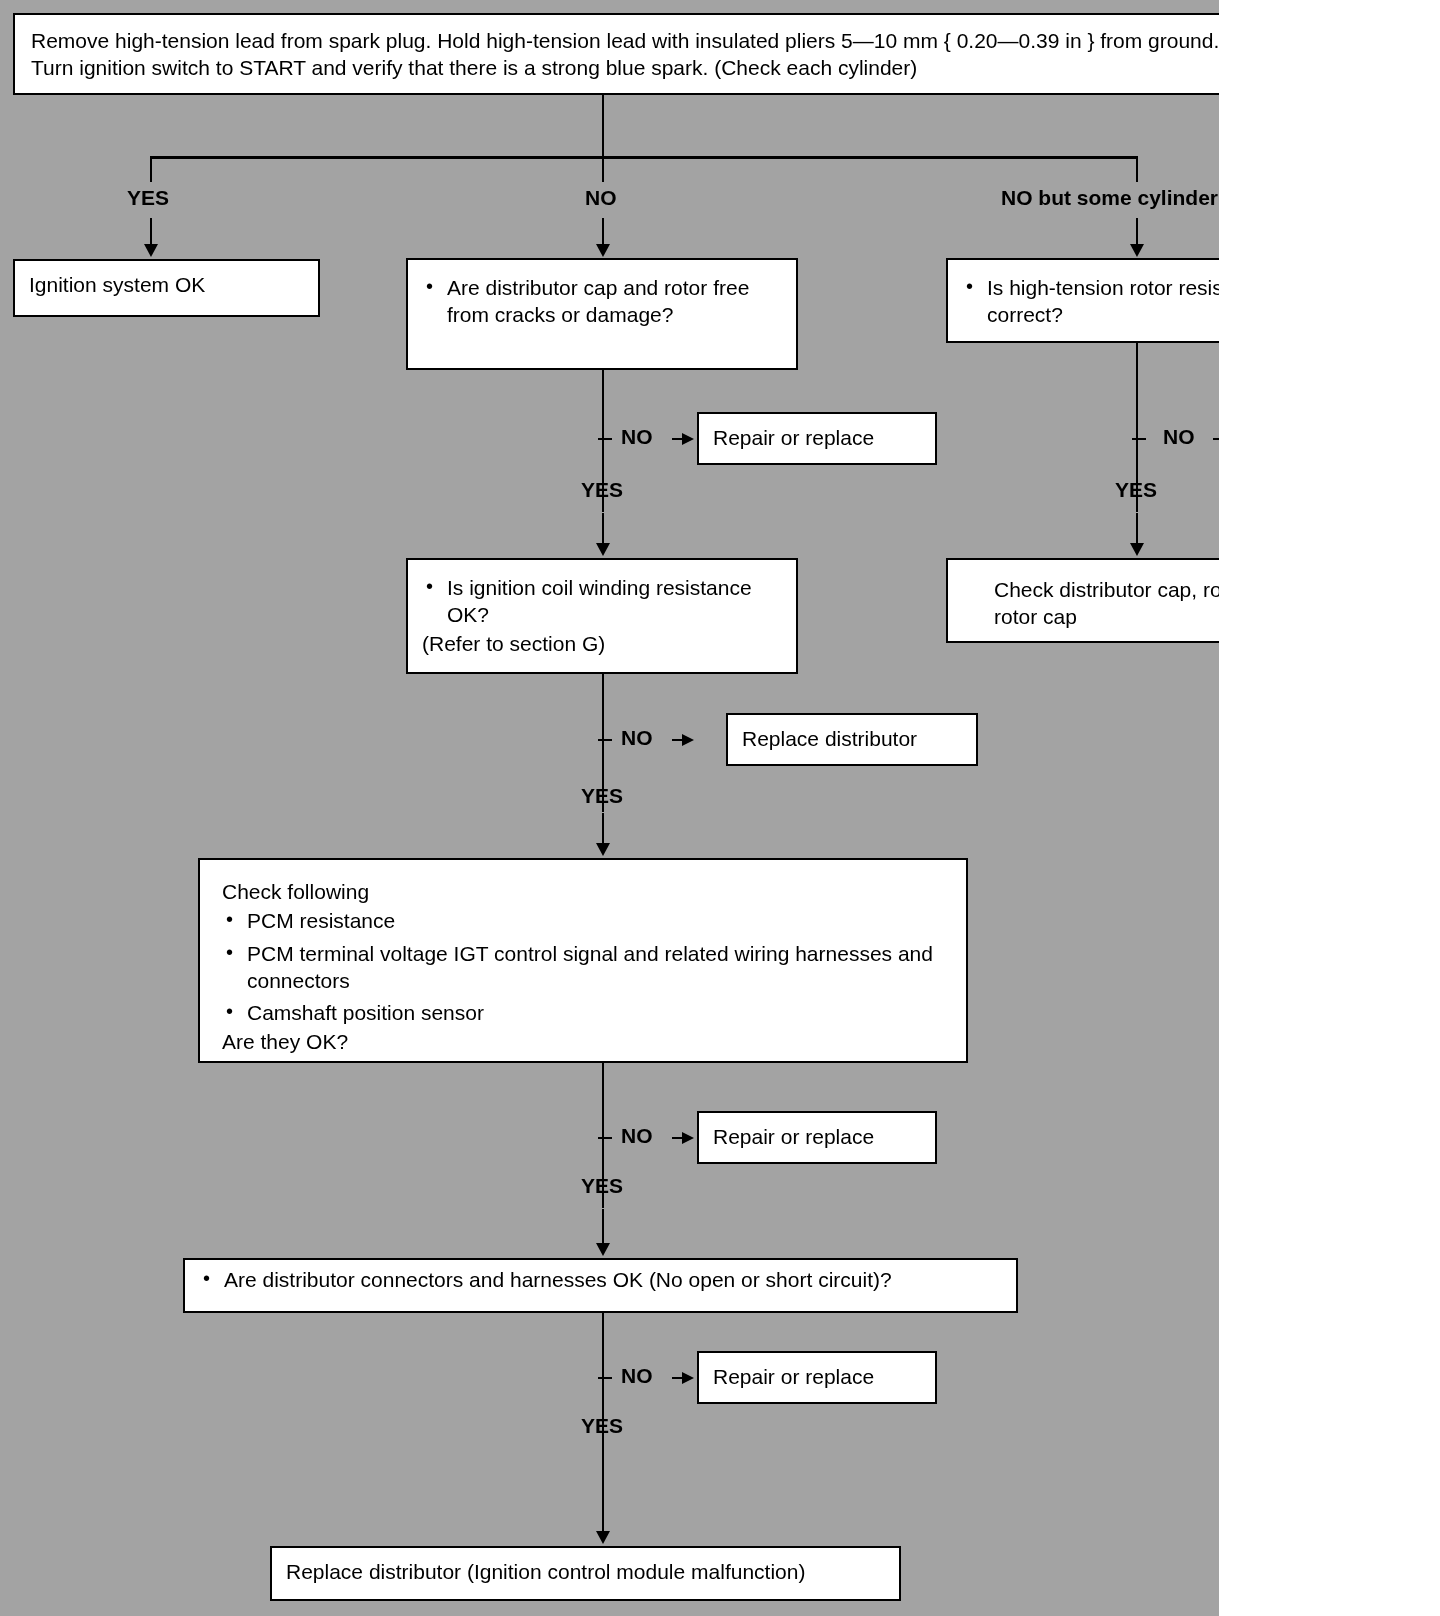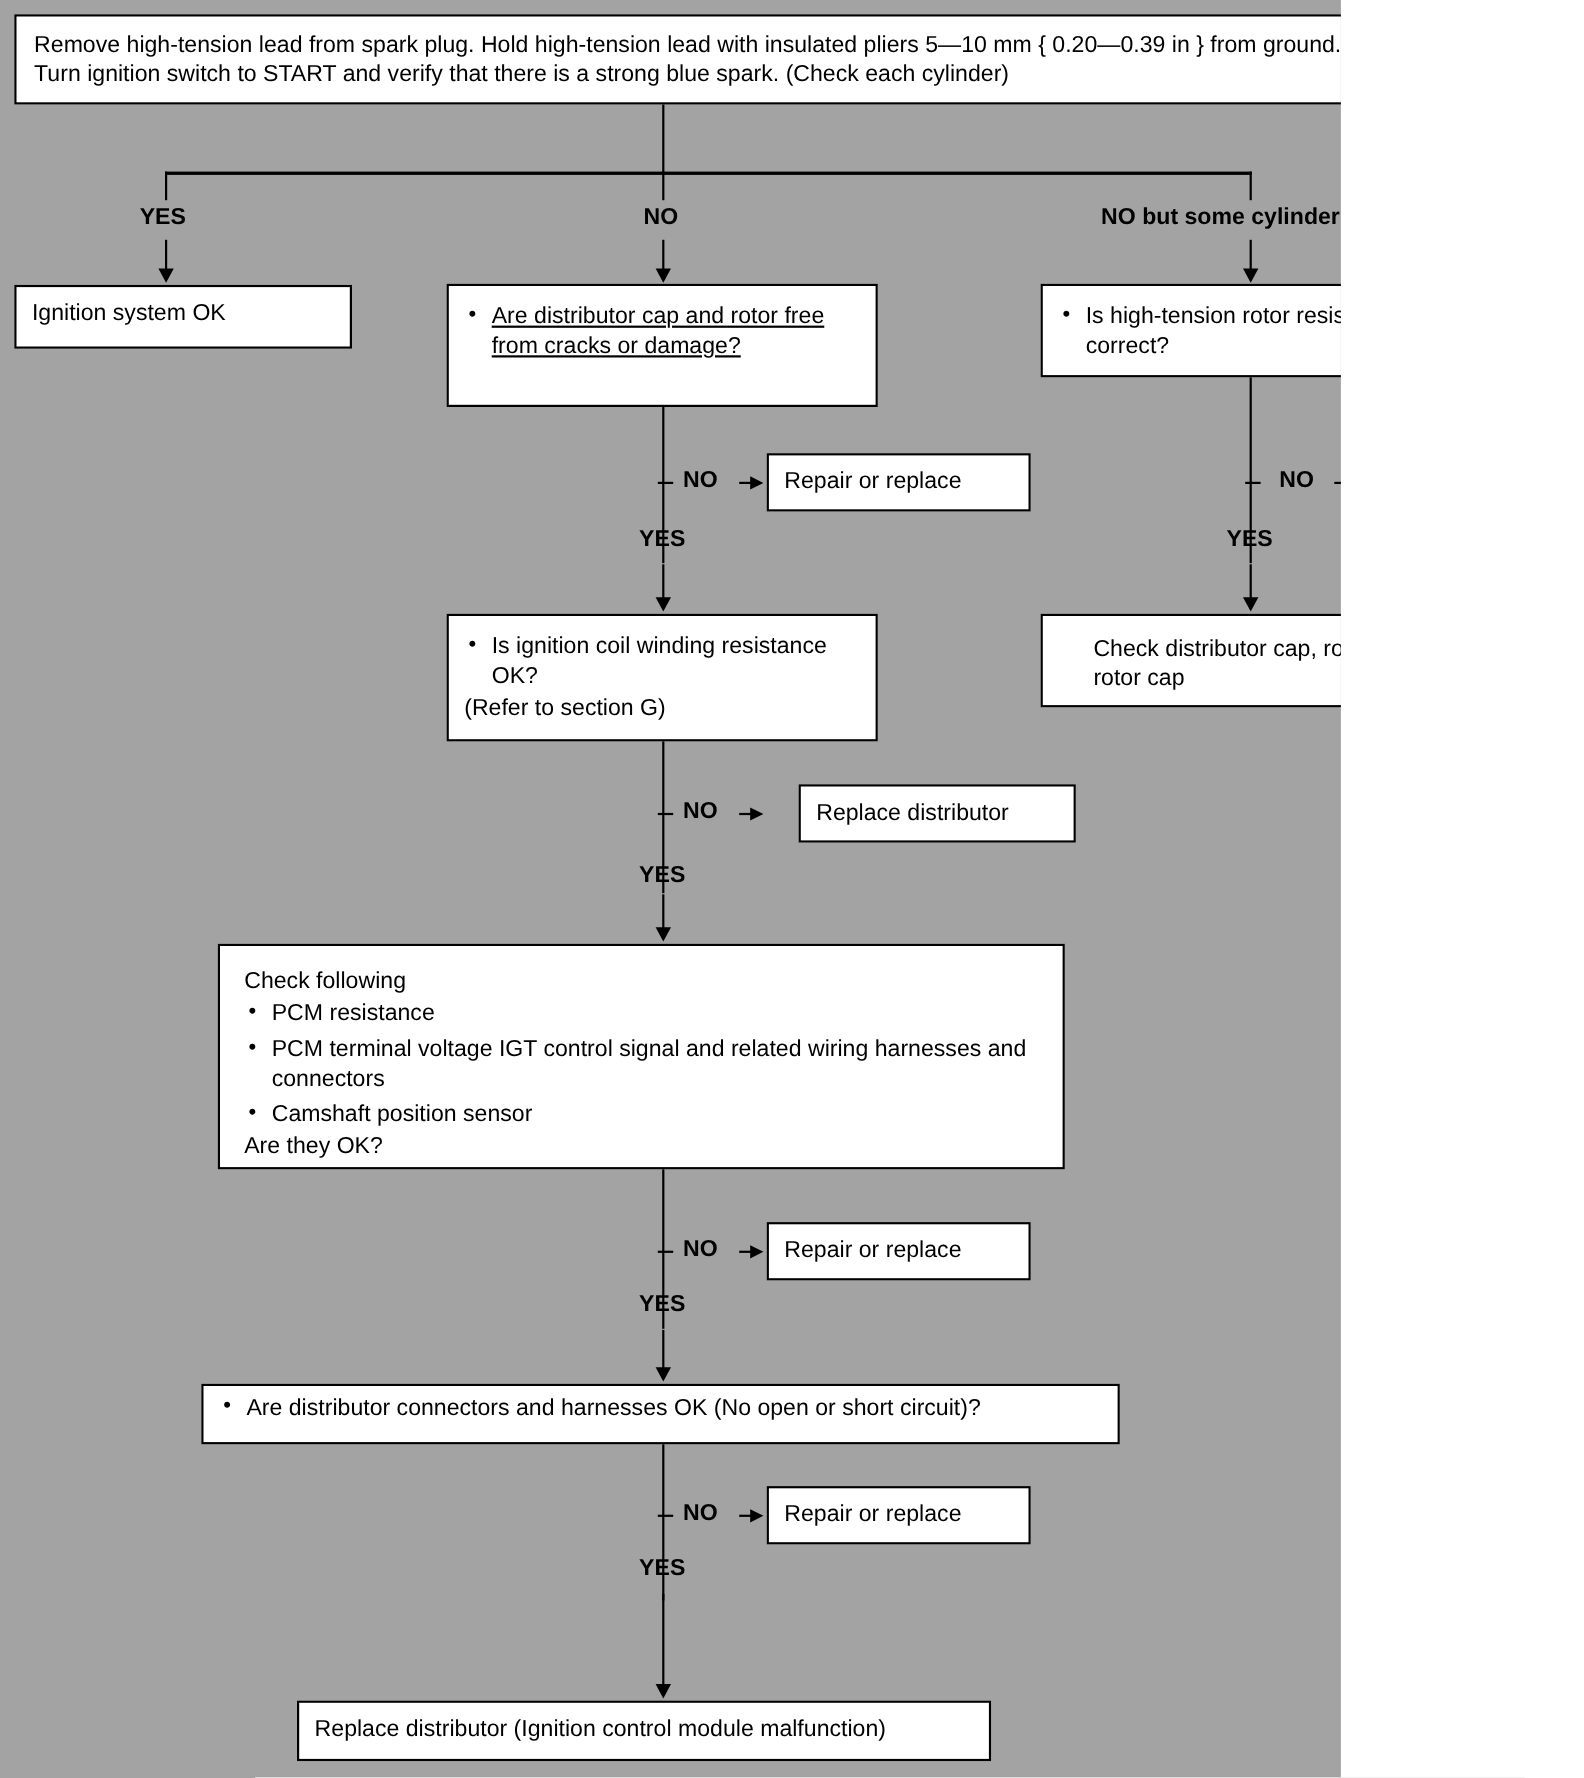--- a/index.html
+++ b/index.html
@@ -122,21 +122,21 @@
 
   <div class="box vcenter" style="left:13px; top:259px; width:307px; height:58px;">
     <div class="inner">Ignition system OK</div>
   </div>
 
   <div class="vline" style="left:602px; top:156px; width:2px; height:26px;"></div>
   <div class="lbl" style="left:585px; top:186px;">NO</div>
   <div class="vline" style="left:602px; top:218px; width:2px; height:28px;"></div>
   <div class="arrow-down" style="left:596px; top:244px;"></div>
 
-  <div class="box" style="left:406px; top:258px; width:392px; height:112px;text-decoration:underline;">
+  <div class="box" style="left:406px; top:258px; width:392px; height:112px;">
     <div class="inner" style="padding:14px 14px;">
       <ul class="bullets">
         <li>Are distributor cap and rotor free from cracks or damage?</li>
       </ul>
     </div>
   </div>
 
   <div class="vline" style="left:602px; top:370px; width:2px; height:142px;"></div>
   <div class="tick" style="left:598px; top:438px;"></div>
   <div class="lbl" style="left:621px; top:425px;">NO</div>

